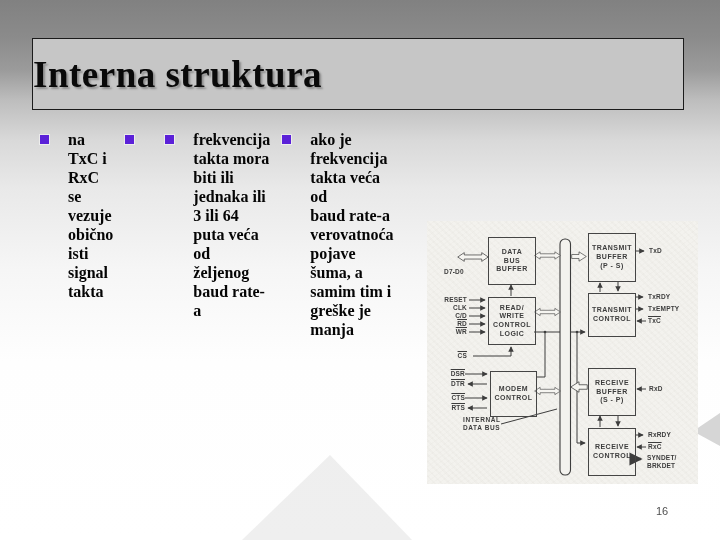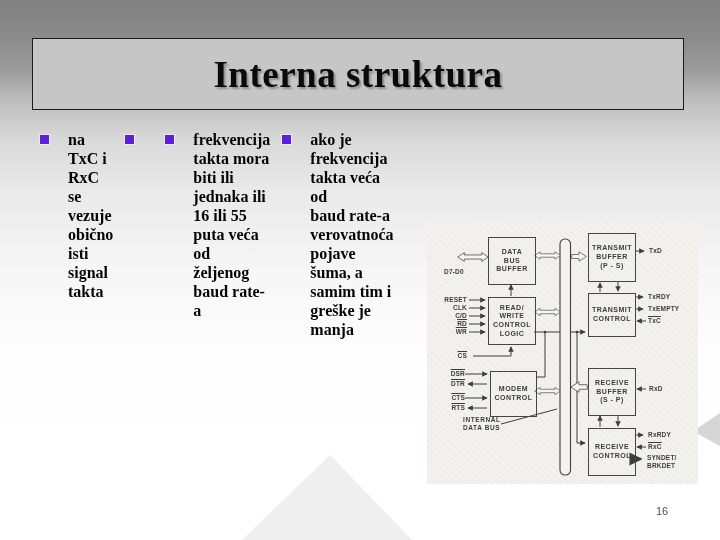--- a/index.html
+++ b/index.html
@@ -19,21 +19,21 @@
   .swoosh-b{
     position:absolute;left:693px;top:413px;width:27px;height:33px;
     background:#d6d6d6;
     clip-path:polygon(0 55%,100% 0,100% 100%);
   }
   
   .title-box{
     position:absolute;left:32px;top:38px;width:650px;height:70px;
     background:var(--title-bg,#c6c6c6);
     border:1.5px solid #1b1b1b;
-    display:flex;align-items:center;justify-content:center;
+    display:flex;align-items:center;justify-content:flex-start;
   }
   .title-text{
     font-size:37px;font-weight:700;color:#0a0a0a;letter-spacing:.5px;
     text-shadow:2px 2px 2px #8e8e8e;white-space:nowrap;
   }
   
   .bullets{position:absolute;left:40px;top:130px;width:330px;display:flex;flex-direction:row;gap:12px;}
   .bullet{display:flex;align-items:flex-start;}
   .bullet-marker{flex:none;width:9px;height:9px;margin-top:5px;margin-right:19px;background:var(--bullet-color,#5b21d8);outline:1px solid rgba(255,255,255,.5);}
   .bullet-text{font-size:16px;line-height:19px;font-weight:700;color:#050505;white-space:pre-line;}
@@ -113,21 +113,21 @@
       <span class="bullet-marker"></span>
       <span class="bullet-text">na TxC i RxC se vezuje obično
 isti signal takta</span>
     </div>
     <div class="bullet">
       <span class="bullet-marker"></span>
     </div>
     <div class="bullet">
       <span class="bullet-marker"></span>
       <span class="bullet-text">frekvencija takta mora biti ili
-jednaka ili 16 ili 55 puta veća od
+jednaka ili 3 ili 64 puta veća od
 željenog baud rate-a</span>
     </div>
     <div class="bullet">
       <span class="bullet-marker"></span>
       <span class="bullet-text">ako je frekvencija takta veća od
 baud rate-a verovatnoća pojave
 šuma, a samim tim i greške je
 manja</span>
     </div>
   </div>

